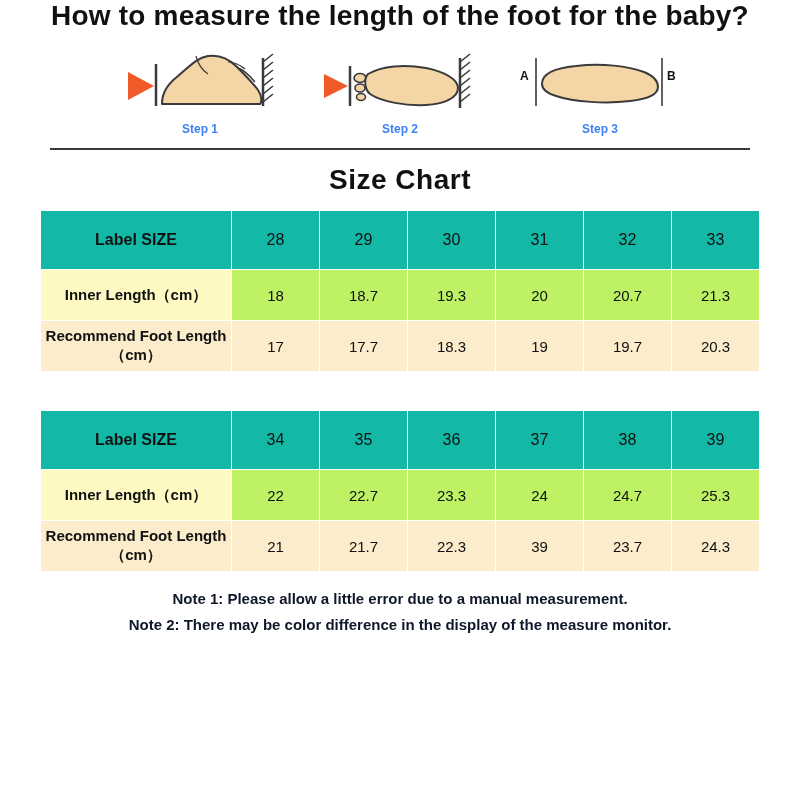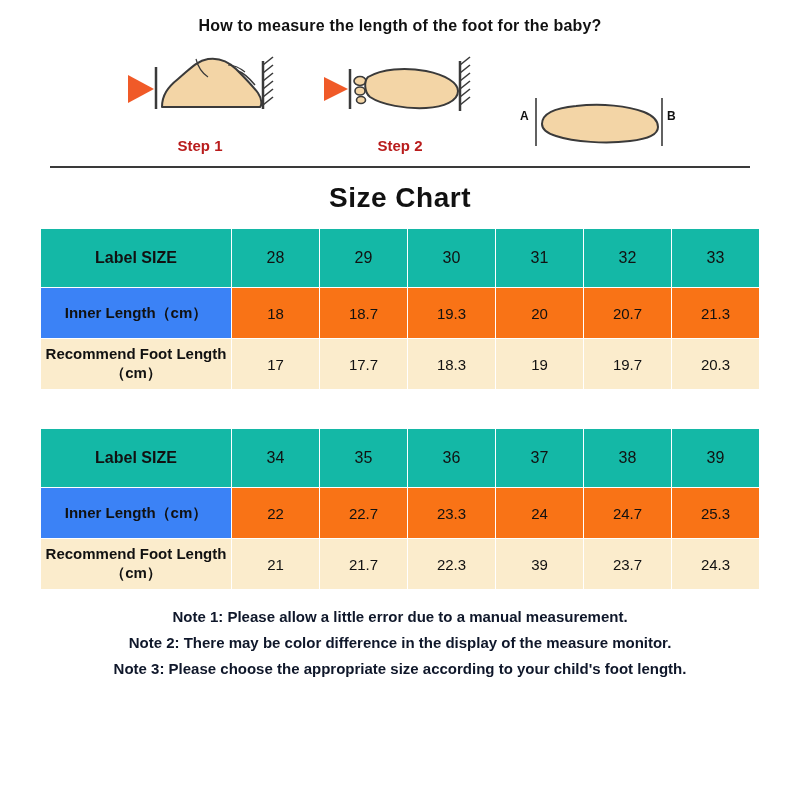--- a/index.html
+++ b/index.html
@@ -17,48 +17,47 @@
   .page {
     width: 800px;
     height: 800px;
     position: relative;
     box-sizing: border-box;
   }
 
   
   .measure-title {
     text-align: center;
-    font-size: 16px;
+    font-size: 28px;
     font-weight: bold;
     letter-spacing: 0.2px;
-    padding-top: 17px;
     color: #111;
   }
   .steps-row {
     display: flex;
     justify-content: center;
     align-items: flex-end;
     gap: 0px;
     margin-top: 12px;
   }
   .step-cell {
     width: 200px;
     text-align: center;
   }
   .step-art {
     height: 70px;
     display: flex;
     align-items: flex-end;
     justify-content: center;
   }
   .step-label {
-    font-size: 15px;
-    font-weight: bold;
-    margin-top: 20px;
-    color: #b91c1c;
+    font-size: 12px;
+    font-weight: bold;
+    margin-top: 8px;
+    color: #3b82f6;
   }
   .divider {
     width: 700px;
     height: 2px;
     background: #3a3a3a;
     margin: 12px auto 0 auto;
   }
 
   
   .chart-title {
@@ -91,32 +90,32 @@
     width: 186px;
     font-size: 15.5px;
     line-height: 1.25;
   }
   tr.header-row td {
     background: #14b8a6;
     height: 54px;
     font-size: 16px;
   }
   tr.alt-row td {
-    background: #f97316;
+    background: #bef264;
   }
   tr.beige-row td {
     background: #fbeccc;
   }
   tr.header-row td.rowhead,
   tr.alt-row td.rowhead,
   tr.beige-row td.rowhead {
     font-weight: bold;
   }
   tr.alt-row td.rowhead {
-    background: #3b82f6;
+    background: #fef9c3;
   }
   tr.beige-row td.rowhead {
     background: #fbeccc;
   }
   .table-gap {
     height: 24px;
   }
 
   
   .notes {
@@ -206,20 +205,21 @@
           <text x="10" y="36" font-family="Liberation Sans, sans-serif" font-size="12" font-weight="bold" fill="#111">A</text>
           <line x1="26" y1="14" x2="26" y2="62" stroke="#3a3a3a" stroke-width="1.6"></line>
 
           <path d="M32,40 C32,30 44,24 66,22 C92,19 118,22 134,28 C144,32 148,38 148,43
                    C148,50 138,55 120,57 C96,60 64,58 46,52 C36,49 32,45 32,40 Z" fill="#f3d5a6" stroke="#3a3a3a" stroke-width="2" stroke-linejoin="round"></path>
 
           <line x1="152" y1="14" x2="152" y2="62" stroke="#3a3a3a" stroke-width="1.6"></line>
           <text x="157" y="36" font-family="Liberation Sans, sans-serif" font-size="12" font-weight="bold" fill="#111">B</text>
         </svg>
       </div>
+      <div class="step-label">Step 3</div>
     </div>
 
   </div>
 
   <div class="divider"></div>
 
   <div class="chart-title">Size Chart</div>
 
   <div class="table-wrap">
     <table class="size-table">
@@ -287,16 +287,15 @@
           <td>23.7</td>
           <td>24.3</td>
         </tr>
       </tbody>
     </table>
   </div>
 
   <div class="notes">
     <div class="note">Note 1: Please allow a little error due to a manual measurement.</div>
     <div class="note">Note 2: There may be color difference in the display of the measure monitor.</div>
-    <div class="note">Note 3: Please choose the appropriate size according to your child's foot length.</div>
   </div>
 
 </div>
 
 </body></html>

